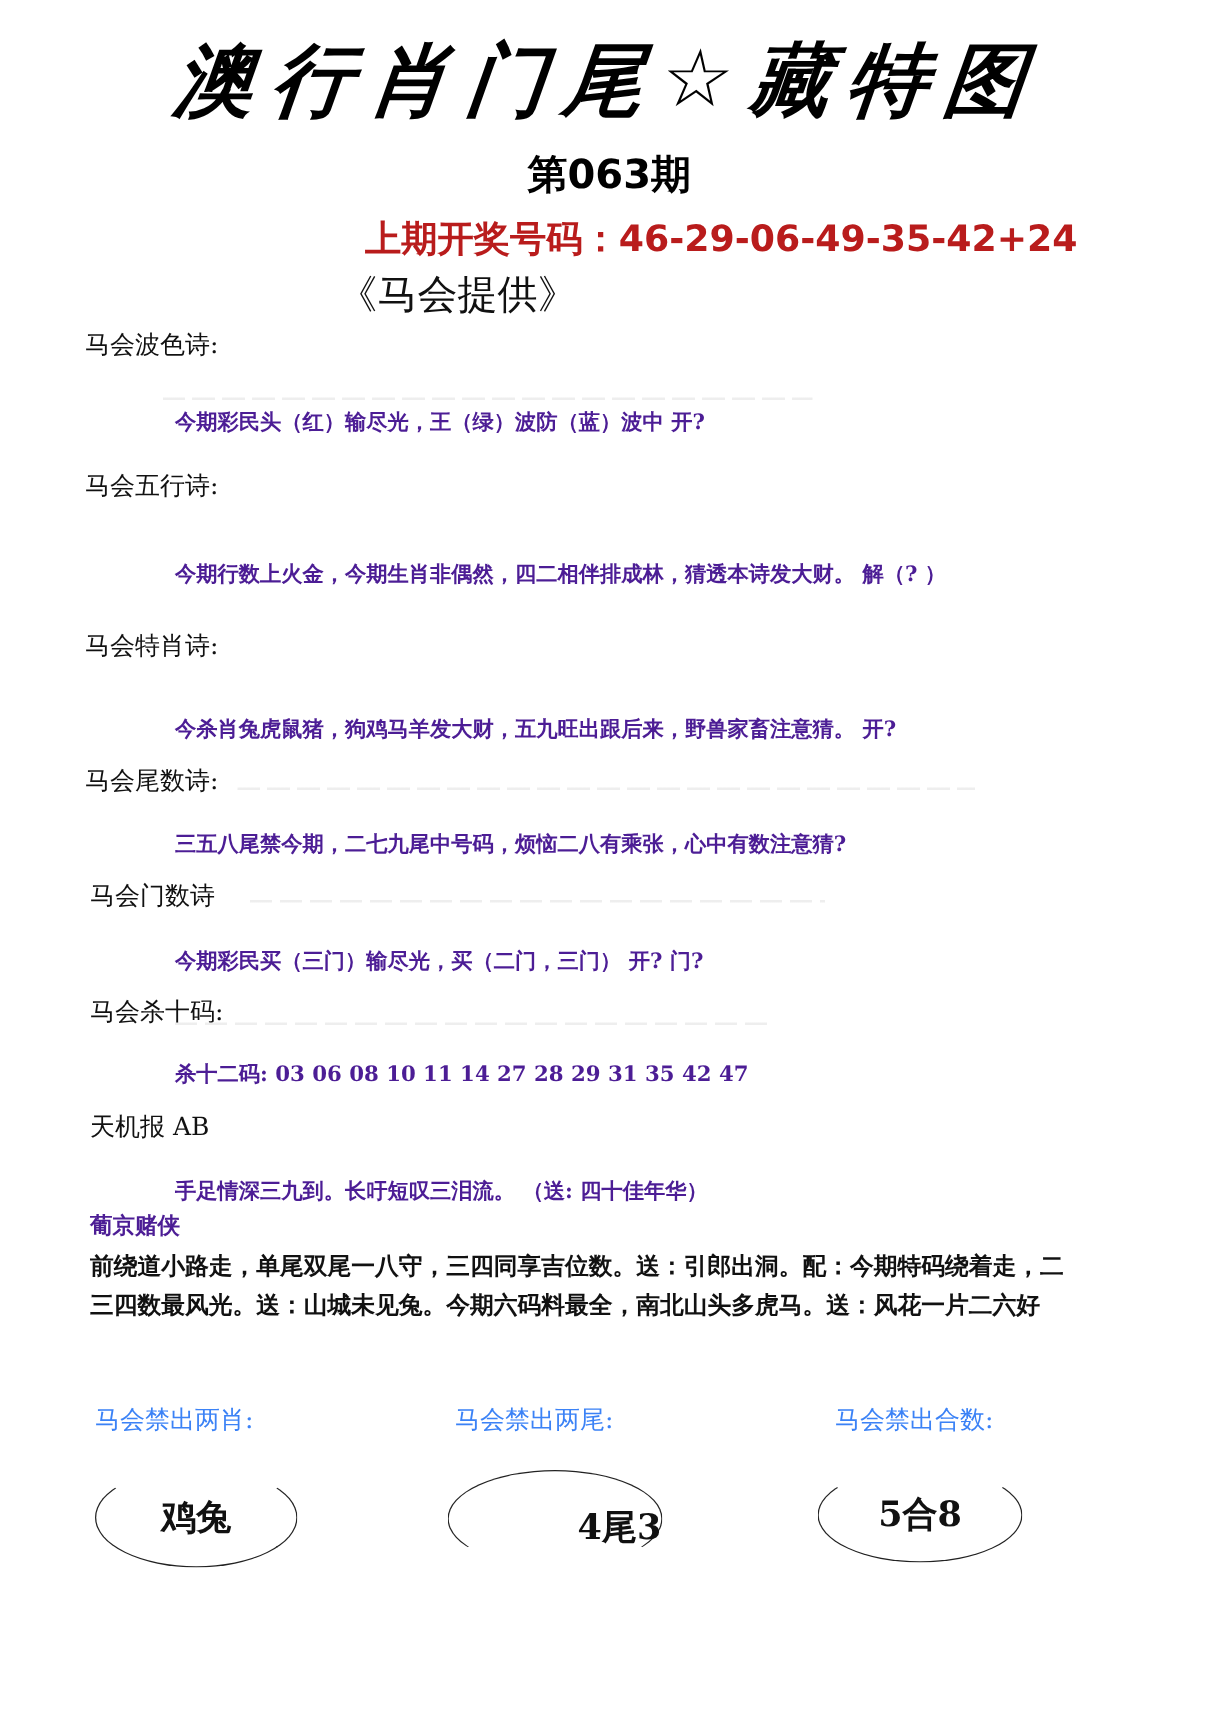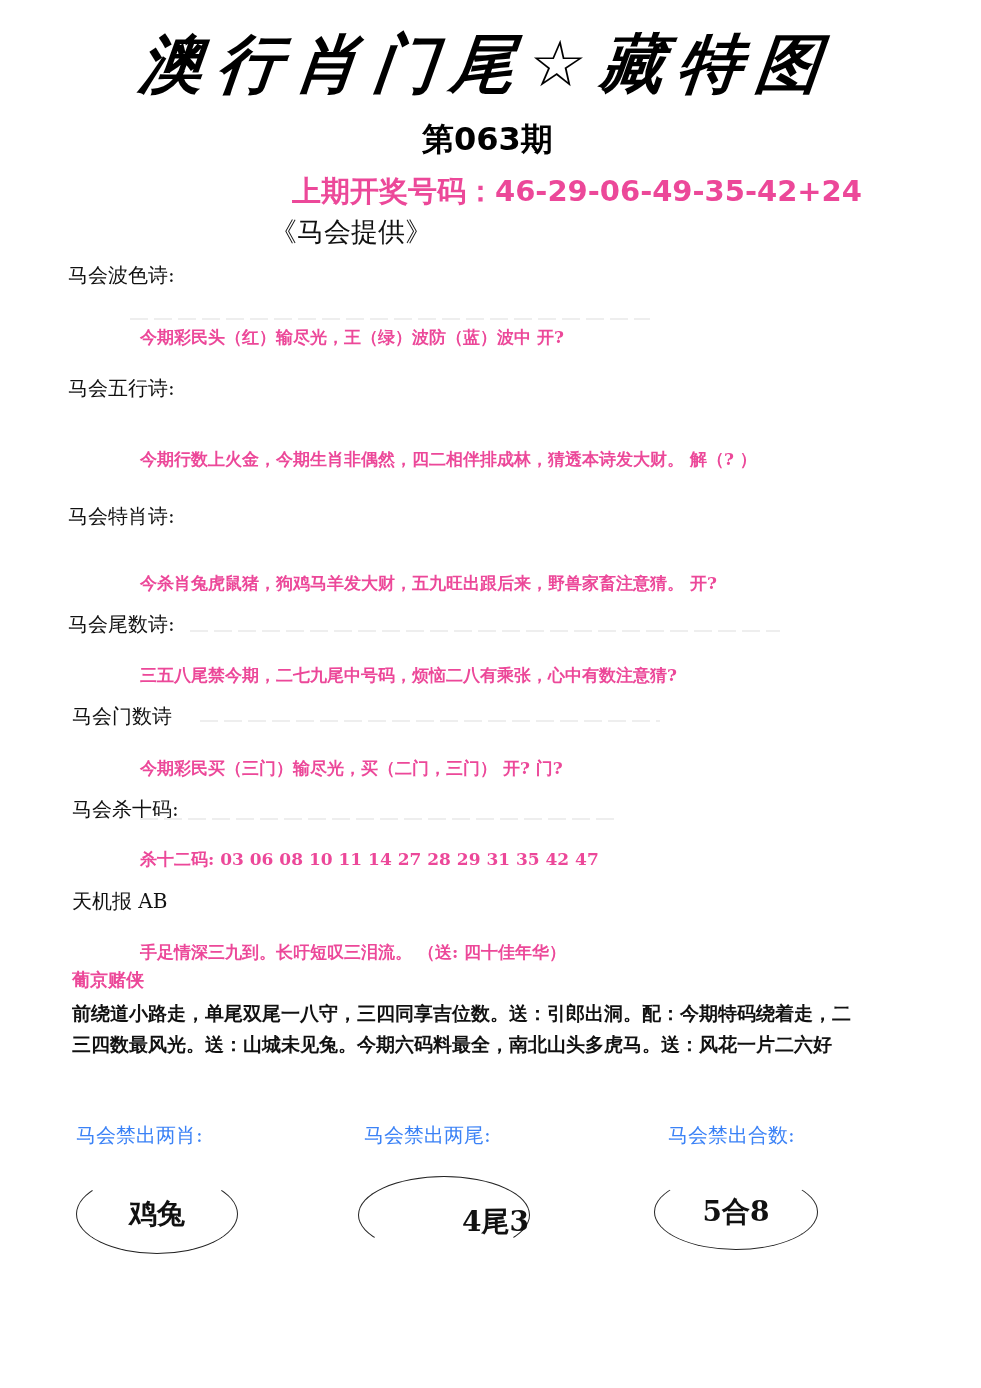--- a/index.html
+++ b/index.html
@@ -17,28 +17,28 @@
       transform: skewX(-6deg);
     }
     .main-title span { display: inline-block; }
 
     .issue {
       left: 422px; top: 118px; font-family: "DejaVu Sans", sans-serif;
       font-weight: bold; font-size: 32px; color: #000;
     }
     .prev-draw {
       left: 292px; top: 172px; font-family: "DejaVu Sans", sans-serif;
-      font-weight: bold; font-size: 29px; color: #ec4899; letter-spacing: 0;
+      font-weight: bold; font-size: 29px; color: #b91c1c; letter-spacing: 0;
     }
     .provider {
-      left: 270px; top: 214px; font-size: 27px; color: #111;
+      left: 270px; top: 214px; font-size: 32px; color: #111;
     }
 
     .sec-label { font-size: 20px; color: #111; }
-    .sec-body { font-size: 17px; font-weight: bold; color: #ec4899; }
+    .sec-body { font-size: 17px; font-weight: bold; color: #4c1d95; }
 
     .dots {
       position: absolute; height: 2px;
       background: repeating-linear-gradient(90deg, #eee 0 18px, transparent 18px 24px);
     }
 
     .long-text {
       left: 72px; top: 998px; width: 830px;
       font-size: 19px; font-weight: bold; line-height: 31px; white-space: normal;
       color: #111;

